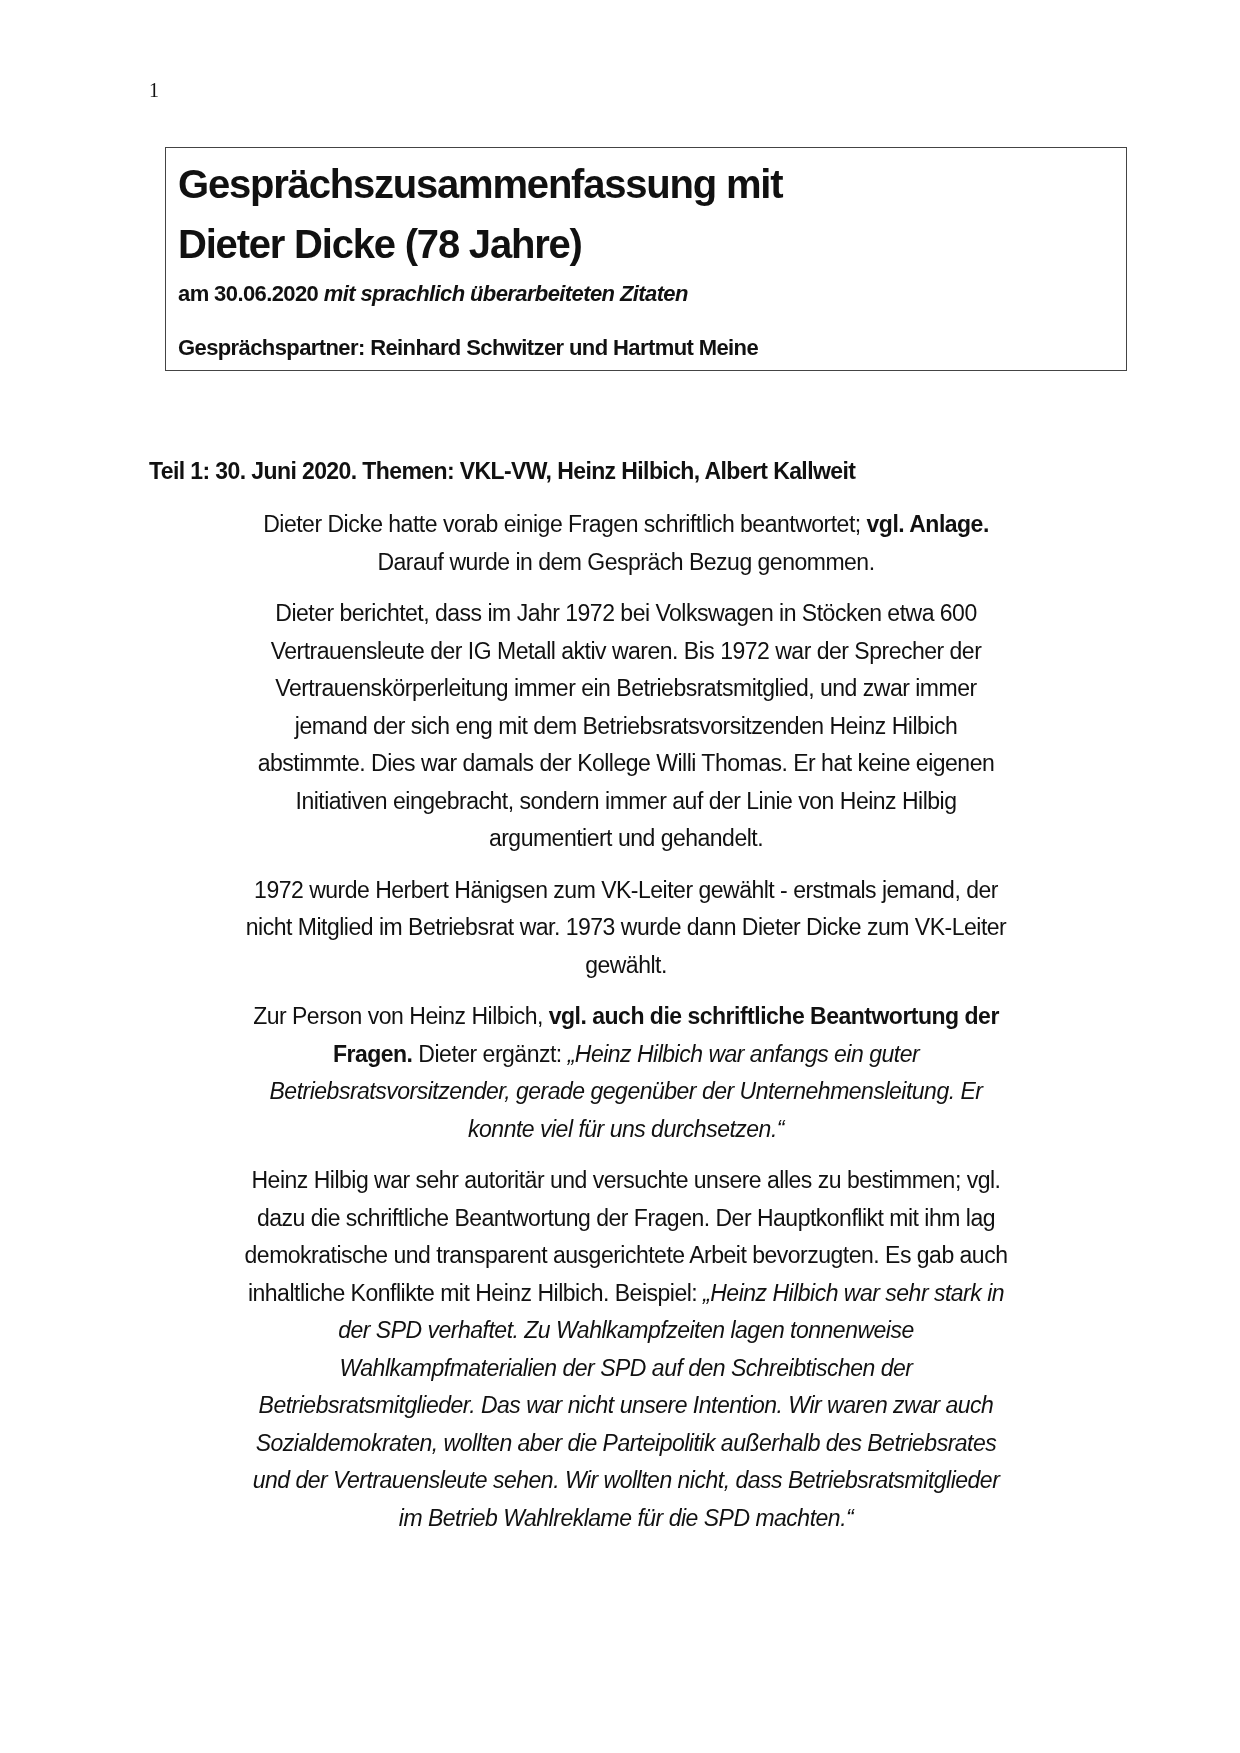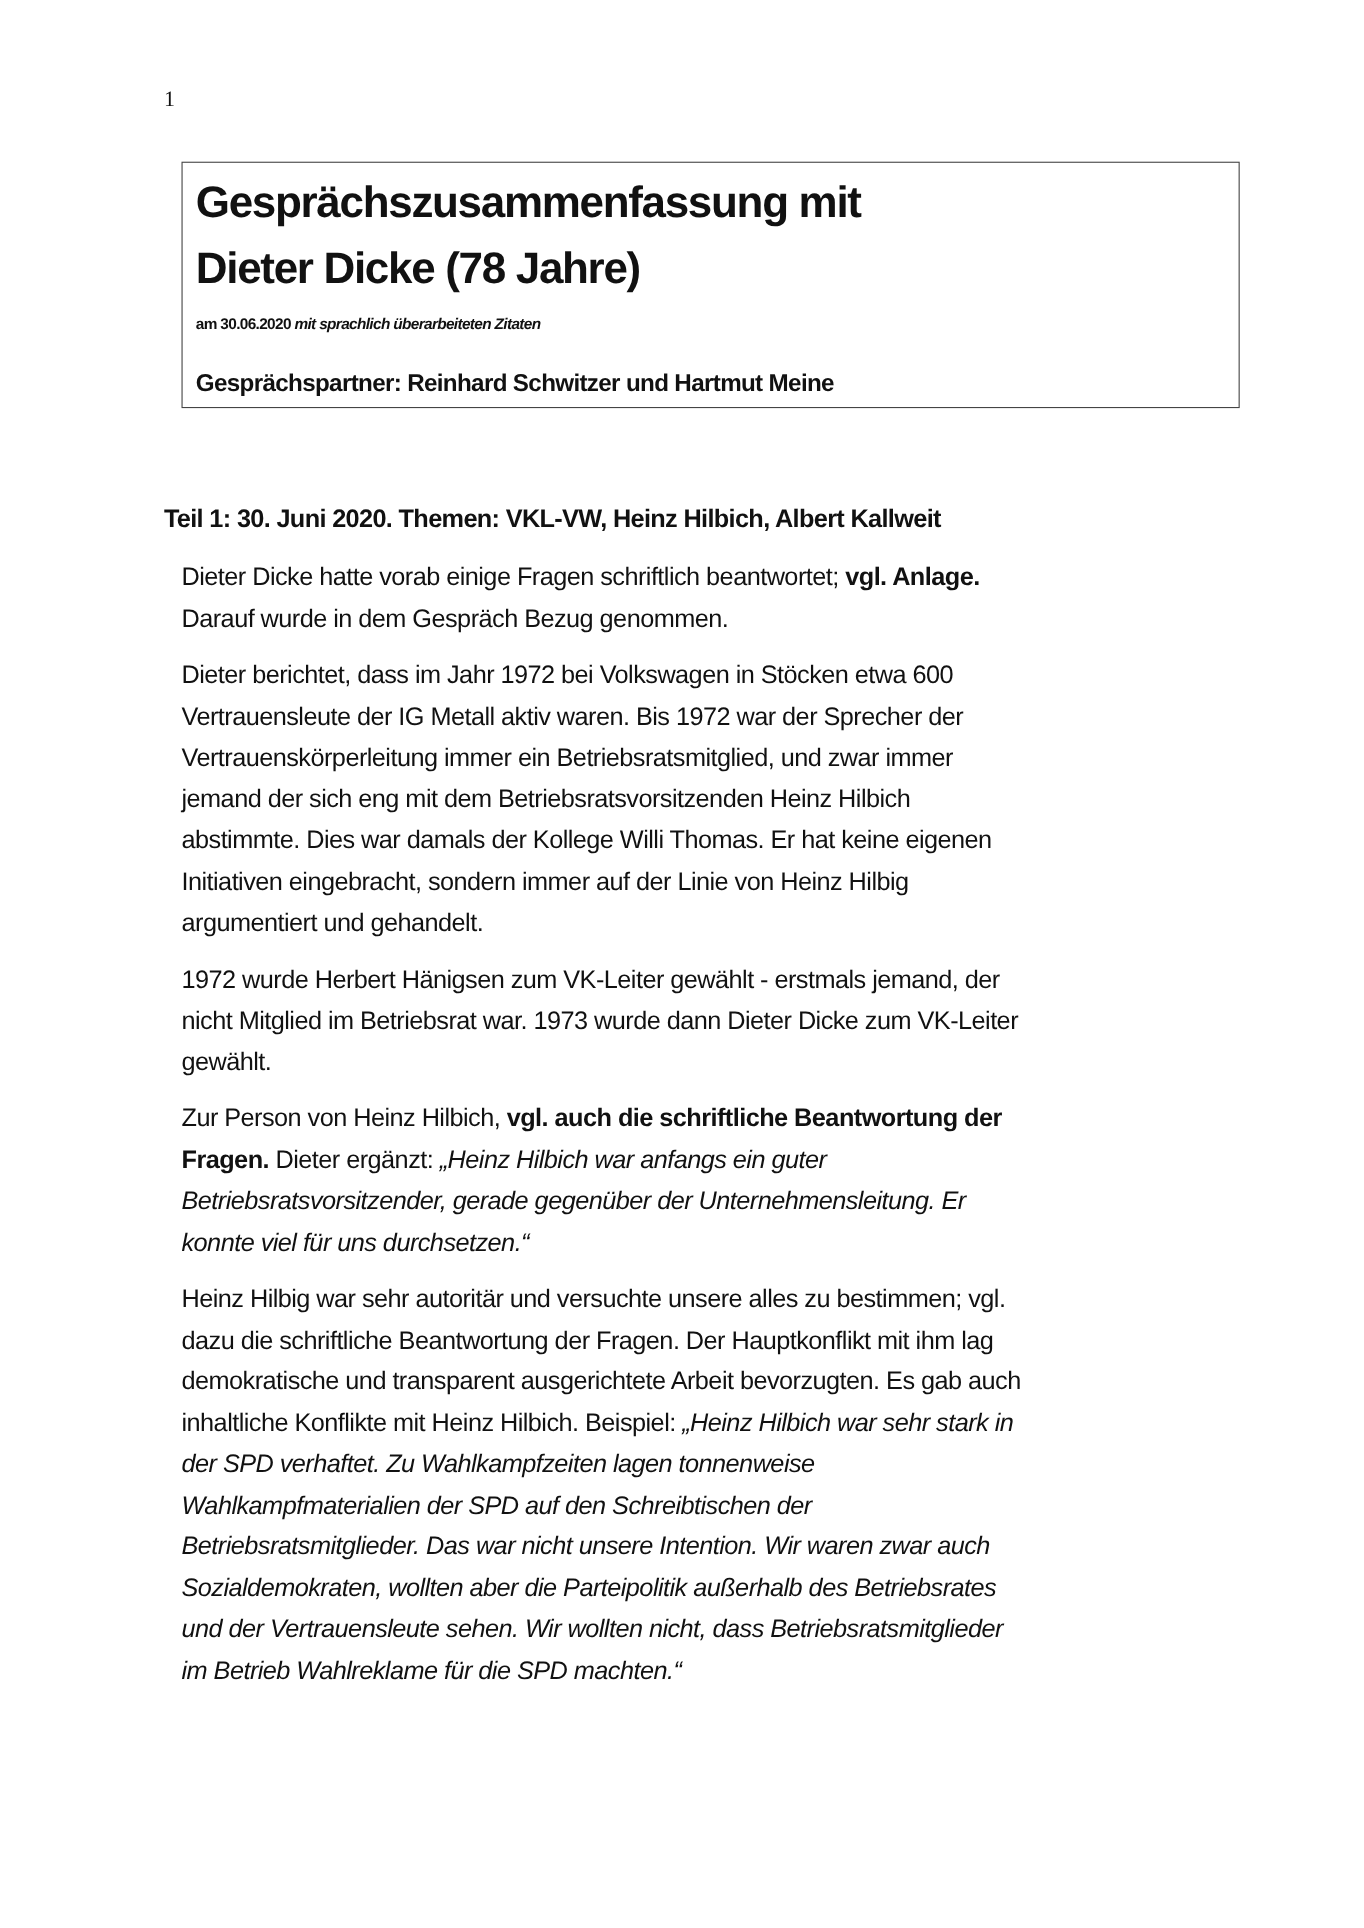--- a/index.html
+++ b/index.html
@@ -37,21 +37,21 @@
     .title-line {
       font-weight: bold;
       font-size: 40px;
       line-height: 60px;
       letter-spacing: -1.2px;
       white-space: nowrap;
     }
     .title-line.first { margin-top: 6px; }
     .subtitle {
       font-weight: bold;
-      font-size: 14px;
+      font-size: 22px;
       line-height: 28px;
       margin-top: 6px;
       letter-spacing: -0.6px;
       white-space: nowrap;
     }
     .subtitle .ital { font-style: italic; }
     .partners {
       font-weight: bold;
       font-size: 22px;
       line-height: 28px;
@@ -70,21 +70,22 @@
       font-size: 23px;
       line-height: 30px;
       letter-spacing: -0.6px;
       margin: 0 0 20px 0;
       white-space: nowrap;
     }
     .para {
       font-size: 23px;
       line-height: 37.5px;
       letter-spacing: -0.5px;
-      margin: 0 0 14px 16px;
+      margin: 0 0 14px 4px;
+      text-align: center;
     }
     .line {
       display: block;
       white-space: nowrap;
     }
     .b { font-weight: bold; }
     .i { font-style: italic; }
   </style>
 </head>
 <body>

